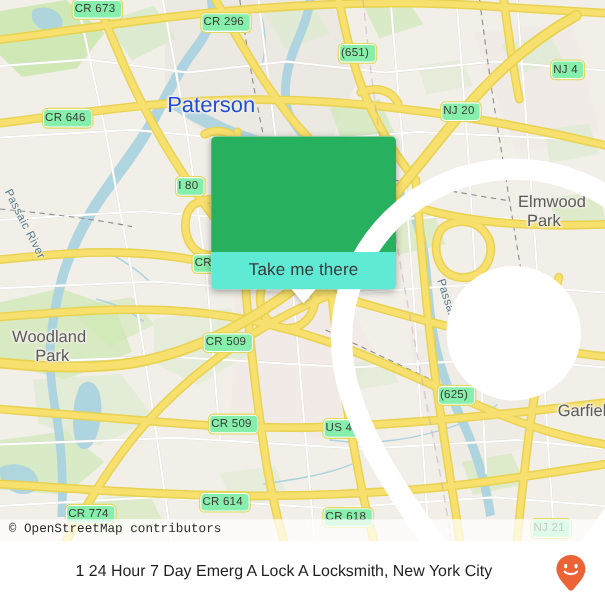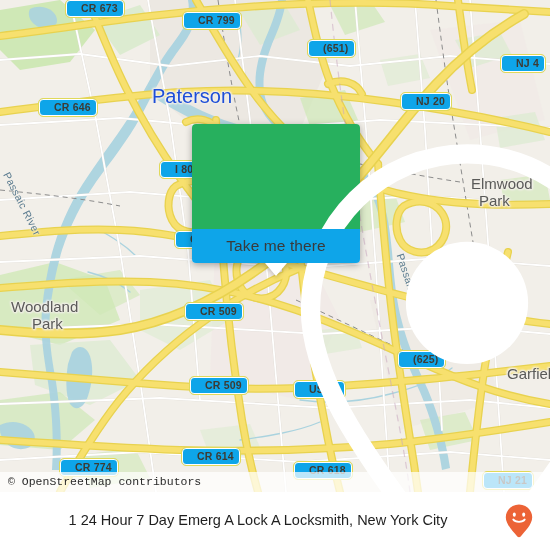--- a/index.html
+++ b/index.html
@@ -38,28 +38,28 @@
     font-size: 10.5px;
     color: #5a7b8f;
     letter-spacing: 0.4px;
     white-space: nowrap;
     text-shadow: 0 0 2px #f2efe9, 0 0 3px #f2efe9;
   }
 
   
   .shield {
     position: absolute;
-    background: #0ea5e9;
+    background: #86efac;
     border: 1.6px solid #ffffff;
     outline: 1px solid #e0d95a;
     border-radius: 4px;
     color: #3d3b33;
     font-size: 10.5px;
-    font-weight: bold;
-    padding: 1px 5px 2px 14px;
+    font-weight: normal;
+    padding: 1px 5px 2px 1px;
     line-height: 1.15;
     letter-spacing: 0.2px;
     white-space: nowrap;
     box-shadow: 0 0 0 0.5px rgba(0,0,0,0.05);
   }
 
   
   .attrib {
     position: absolute;
     left: 0; bottom: 0;
@@ -82,21 +82,21 @@
     overflow: visible;
   }
   .card-head {
     height: 105px;
     background: #27b05e;
     border-radius: 4px 4px 0 0;
     display: flex; align-items: center; justify-content: center;
   }
   .card-foot {
     height: 34px;
-    background: #0ea5e9;
+    background: #5eead4;
     border-radius: 0 0 4px 4px;
     display: flex; align-items: center; justify-content: center;
     position: relative;
   }
   .card-foot-label {
     font-size: 15.5px;
     color: #3a3a3a;
     letter-spacing: 0.1px;
   }
   .card-tail {
@@ -321,21 +321,21 @@
     <div class="place town" style="left:471px; top:176px;">Elmwood</div>
     <div class="place town" style="left:479px; top:193px;">Park</div>
     <div class="place town" style="left:11px;  top:299px;">Woodland</div>
     <div class="place town" style="left:32px;  top:316px;">Park</div>
     <div class="place town" style="left:507px; top:366px;">Garfield</div>
 
     <div class="river" style="left:12px;  top:170px; transform:rotate(63deg); transform-origin:0 0;">Passaic River</div>
     <div class="river" style="left:406px; top:252px; transform:rotate(72deg); transform-origin:0 0;">Passaic River</div>
 
     <div class="shield" style="left:66px;  top:0px;">CR 673</div>
-    <div class="shield" style="left:183px; top:12px;">CR 799</div>
+    <div class="shield" style="left:183px; top:12px;">CR 296</div>
     <div class="shield" style="left:308px; top:40px;">(651)</div>
     <div class="shield" style="left:501px; top:55px;">NJ 4</div>
     <div class="shield" style="left:39px;  top:99px;text-align:center;">CR 646</div>
     <div class="shield" style="left:401px; top:93px;">NJ 20</div>
     <div class="shield" style="left:160px; top:161px;">I 80</div>
     <div class="shield" style="left:175px; top:231px;">CR 509</div>
     <div class="shield" style="left:185px; top:303px;">CR 509</div>
     <div class="shield" style="left:190px; top:377px;">CR 509</div>
     <div class="shield" style="left:398px; top:351px;">(625)</div>
     <div class="shield" style="left:294px; top:381px;">US 46</div>

